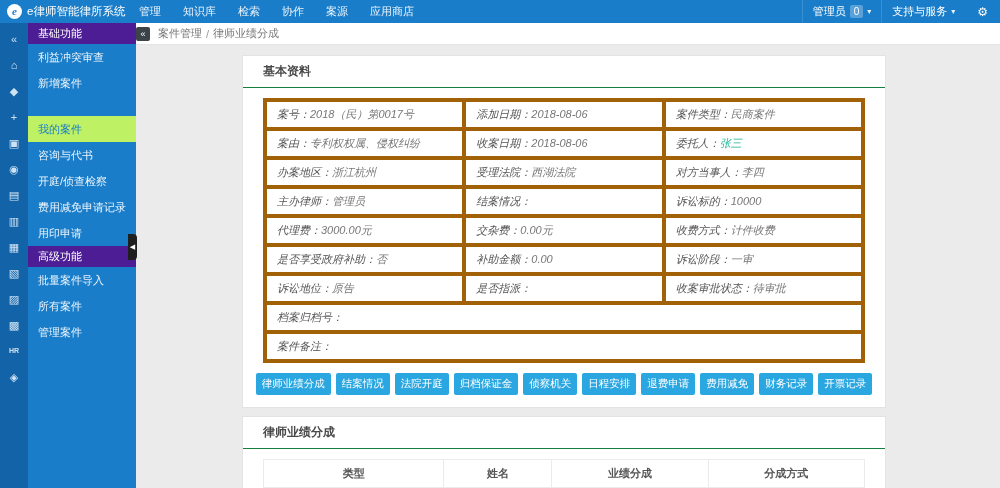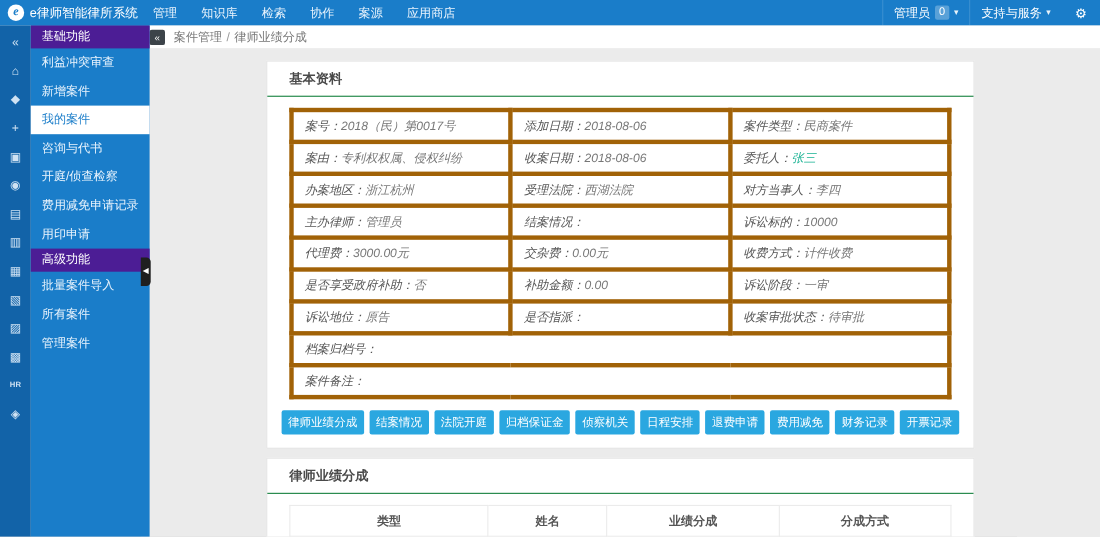--- a/index.html
+++ b/index.html
@@ -20,21 +20,21 @@
   .gear { padding:0 12px; font-size:12px; cursor:pointer; }
 
   
   .sidebar { position:absolute; top:23px; left:0; bottom:0; width:128px; display:flex; z-index:5; }
   .iconstrip { width:28px; background:#1263a8; display:flex; flex-direction:column; align-items:center; padding-top:3px; flex:0 0 auto; }
   .icon-cell { height:26px; line-height:26px; color:#cfe2f3; font-size:11px; cursor:pointer; width:100%; text-align:center; }
   .icon-cell.hr-text { font-size:7px; font-weight:bold; }
   .menu { flex:1; background:#1a7dc9; }
   .menu-header { height:21px; line-height:21px; background:#4c1d95; color:#fff; font-size:11px; padding:0 10px; }
   .menu-item { height:26px; line-height:26px; font-size:11px; color:#eaf4fd; padding:0 10px; cursor:pointer; white-space:nowrap; overflow:hidden; }
-  .menu-item.active { background:#ffffff; color:#1a7dc9; }
+  .menu-item.active { background:#bef264; color:#1a7dc9;margin-top:20px; }
   .collapse-tab { position:absolute; left:128px; top:234px; width:9px; height:26px; background:#1f1f1f; color:#fff; border-radius:0 4px 4px 0; font-size:7px; line-height:26px; text-align:center; cursor:pointer; z-index:7; }
 
   
   .main { position:absolute; top:23px; left:128px; right:0; bottom:0; background:#ebebeb; overflow:hidden; }
   .breadcrumb-bar { height:22px; background:#fff; display:flex; align-items:center; padding:0 6px; font-size:11px; color:#777; border-bottom:1px solid #e3e3e3; }
   .bc-toggle { width:14px; height:14px; background:#3c4349; color:#fff; border-radius:2px; font-size:9px; line-height:14px; text-align:center; margin:0 8px 0 2px; cursor:pointer; flex:0 0 auto; }
   .bc-link { color:#777; cursor:pointer; }
   .bc-sep { margin:0 4px; color:#999; }
   .bc-current { color:#777; }
 

